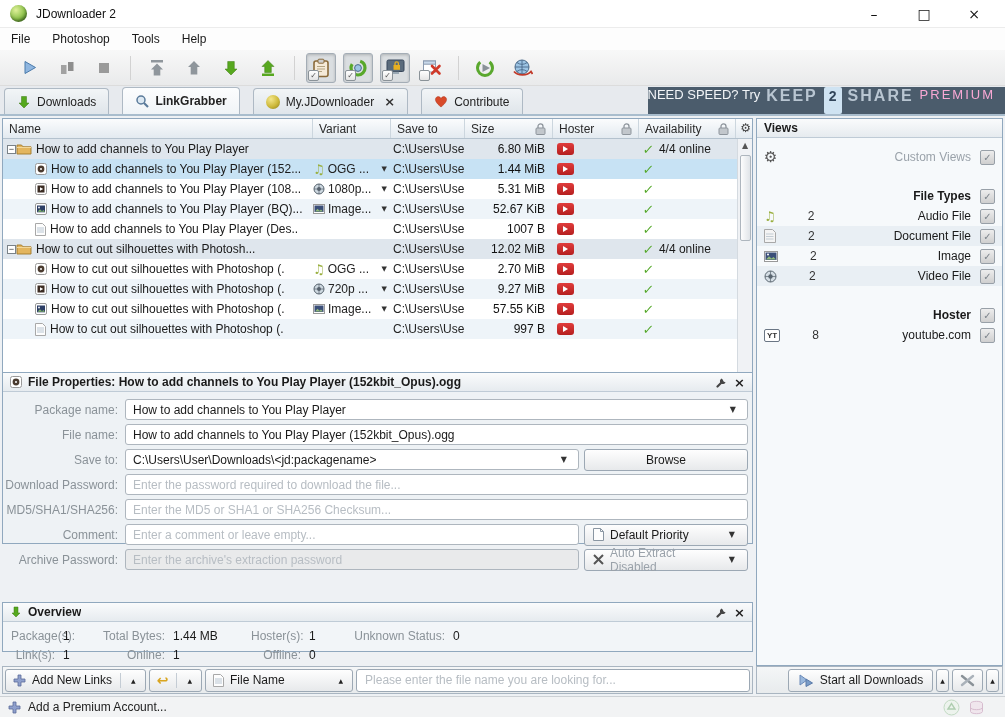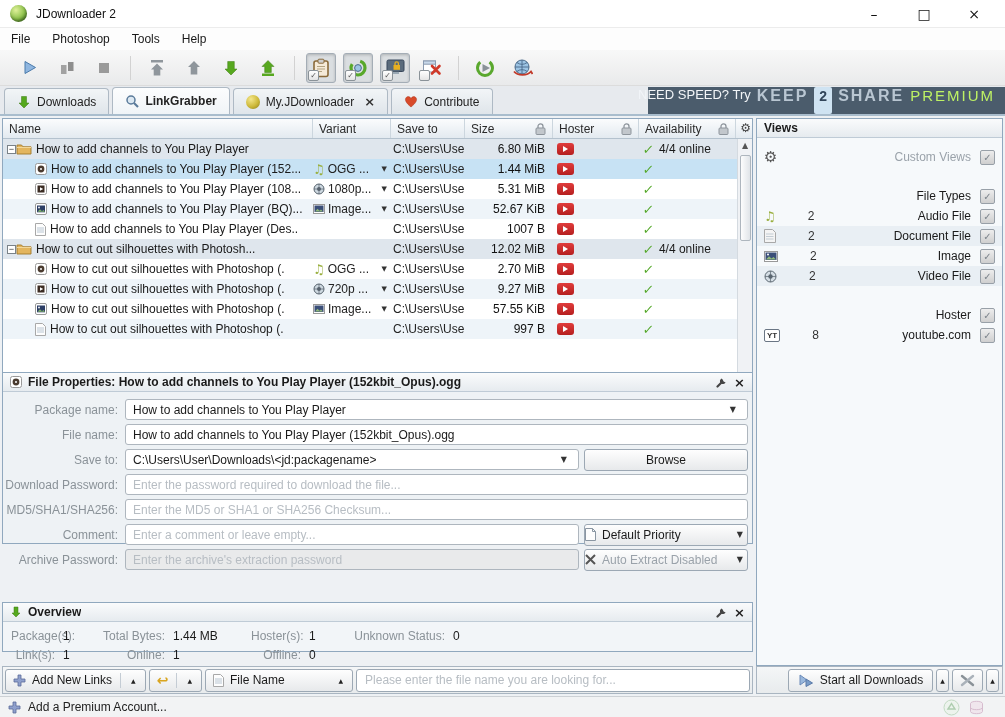--- a/index.html
+++ b/index.html
@@ -23,29 +23,29 @@
 .toolbar{position:absolute;top:50px;left:0;width:1005px;height:36px;background:linear-gradient(#f8f8f8,#e9eaeb);border-bottom:1px solid #dcdcdc;display:flex;align-items:center;padding-left:4px}
 .tb-group{display:flex;align-items:center;gap:7px;padding:0 11px}
 .tb-sep{width:1px;height:24px;background:#d2d2d2}
 .tb-btn{width:30px;height:30px;display:flex;align-items:center;justify-content:center;border-radius:3px;position:relative;border:1px solid transparent}
 .tb-btn.pressed{background:#dadee1;border:1px solid #a4adb6;box-shadow:inset 0 1px 3px rgba(0,0,0,.2)}
 .tcb{position:absolute;left:1px;bottom:1px;width:11px;height:11px;background:linear-gradient(#fff,#e4e4e4);border:1px solid #8a9298;border-radius:2px;font-size:8px;line-height:9px;text-align:center;color:#555;font-family:"DejaVu Sans",sans-serif}
 
 
 .tabwrap{position:absolute;top:86px;left:0;width:1005px;height:30px;background:#e7eaee;border-bottom:2px solid #a9bdcd}
 .tab-strip{position:absolute;left:4px;bottom:0;display:flex;align-items:flex-end}
-.tab{height:26px;display:flex;align-items:center;gap:6px;padding:7px 12px;border:1px solid #aeb9c4;border-bottom:none;border-radius:4px 4px 0 0;background:linear-gradient(#f2f5f7,#dfe5ea);margin-right:3px;color:#222}
+.tab{height:26px;display:flex;align-items:center;gap:6px;padding:7px 12px;border:1px solid #aeb9c4;border-bottom:none;border-radius:4px 4px 0 0;background:linear-gradient(#f2f5f7,#dfe5ea);margin-right:13px;color:#222}
 .tab.active{background:linear-gradient(#fcfdfe,#f0f4f7);font-weight:bold;height:27px}
 .tab-close{font-size:13px;font-weight:bold;color:#333;margin-left:4px;font-family:"DejaVu Sans",sans-serif}
 .orb{width:14px;height:14px;border-radius:50%;background:radial-gradient(circle at 35% 30%,#f4e68a,#cdb93a 55%,#8a7a18);display:inline-block}
 .banner{position:absolute;right:0;top:1px;width:357px;height:27px;background:#4b5c6c;display:flex;justify-content:flex-end;padding-right:10px;gap:6px;white-space:nowrap}
 .b-pre{color:#f2f5f8;font-size:13px}
 .b-brand{color:#b9c6d2;font-size:16px;letter-spacing:2px;font-weight:bold}
 .b-num{background:#cfe3f2;color:#31455a;font-weight:bold;font-size:14px;padding:1px 5px;border-radius:2px}
-.b-suf{color:#bef264;font-size:15px;letter-spacing:2px}
+.b-suf{color:#f9a8d4;font-size:13px;letter-spacing:2px}
 .swoosh{margin-right:auto;opacity:.9}
 
 
 .gtable{position:absolute;top:118px;left:2px;width:751px;height:271px;background:#fff;border:1px solid #8fa;border-color:#90a8be}
 .thead{display:flex;height:20px;background:linear-gradient(#fbfcfd,#e3eaf0);border-bottom:1px solid #b4c2ce;position:relative}
 .hcell{display:flex;align-items:center;justify-content:space-between;padding:0 6px;border-right:1px solid #ccd6de;color:#2a2a2a}
 .hgear{position:absolute;right:1px;top:2px;font-size:12px;color:#444;font-family:"DejaVu Sans",sans-serif}
 .c-name{width:310px}.c-var{width:78px}.c-save{width:74px}.c-size{width:88px}.c-host{width:86px}.c-av{width:97px}
 .tbody{position:relative}
 .trow{display:flex;height:20px;align-items:center;background:#fff}
@@ -79,39 +79,39 @@
 .phead{height:19px;background:linear-gradient(#fafbfc,#e6ebef);border-bottom:1px solid #bfcbd6;display:flex;align-items:center;padding:0 7px;gap:6px}
 .ptitle{font-weight:bold;font-size:12px;color:#1a1a1a;overflow:hidden;white-space:nowrap;text-overflow:ellipsis}
 .ptools{margin-left:auto;display:flex;align-items:center;gap:7px}
 .px{font-weight:bold;font-size:13px;color:#222;font-family:"DejaVu Sans",sans-serif}
 .views-body{padding-top:9px}
 .vrow{height:20px;display:flex;align-items:center;padding:0 7px}
 .vrow.item.shade{background:#e9eff4}
 .vrow .gearg{font-size:15px;color:#555}
 .vlabel{flex:1;text-align:right;padding-right:9px;color:#1a1a1a}
 .vlabel.gray{color:#9aa2aa}
-.vlabel.bold{font-weight:normal}
+.vlabel.bold{font-weight:bold}
 .vcount{margin-left:32px;color:#333}
 .vhead{margin-top:11px}
 .vgap{height:8px}
 .vcb{width:15px;height:15px;border:1px solid #98a0a8;border-radius:2px;background:linear-gradient(#ededed,#cfcfcf);display:inline-flex;align-items:center;justify-content:center;color:#7c848c;font-size:10px;font-family:"DejaVu Sans",sans-serif}
 
 
 .fileprops{position:absolute;top:372px;left:2px;width:751px;height:172px;background:#eef2f5;border:1px solid #90a8be}
 .pbody{padding:3px 4px 0 0}
 .frow{display:flex;align-items:center;margin:4px 0;height:21px}
 .flabel{width:122px;text-align:right;color:#8a9298;padding-right:7px;flex:none;white-space:nowrap}
 .fin,.combo{height:21px;border:1px solid #aeb6be;border-radius:3px;background:#fff;font-size:12px;padding:0 7px;display:flex;align-items:center;font-family:"Liberation Sans",sans-serif;color:#1a1a1a}
 .fin{outline:none}
 .fin::placeholder{color:#b7bdc3}
 .fin.dis{background:#e9eaeb}
 .grow{flex:1}
 .combo .cval{flex:1;white-space:nowrap;overflow:hidden}
 .combo .dd{font-size:8px;margin-left:6px}
-.btnc{height:22px;background:linear-gradient(#fefefe,#e7e9eb);border:1px solid #9ca8b4;border-radius:3px;display:inline-flex;align-items:center;justify-content:center;font-size:12px;color:#1a1a1a;padding:0 0}
+.btnc{height:22px;background:linear-gradient(#fefefe,#e7e9eb);border:1px solid #9ca8b4;border-radius:3px;display:inline-flex;align-items:center;justify-content:center;font-size:12px;color:#1a1a1a;padding:0 8px}
 .side{width:164px;margin-left:5px;flex:none}
 .side.dropdown{justify-content:center;gap:6px}
 .side .dd{margin-left:auto;font-size:8px}
 .side.dis{color:#9aa2aa}
 
 
 .overviewp{position:absolute;top:602px;left:2px;width:751px;height:50px;background:#f2f5f8;border:1px solid #90a8be}
 .ov-stats{padding:4px 0 0 8px}
 .ovrow{display:grid;grid-template-columns:52px 38px 72px 78px 58px 40px 104px 40px;height:19px;align-items:center}
 .ovlabel{text-align:right;color:#8a9298;padding-right:8px;white-space:nowrap}

